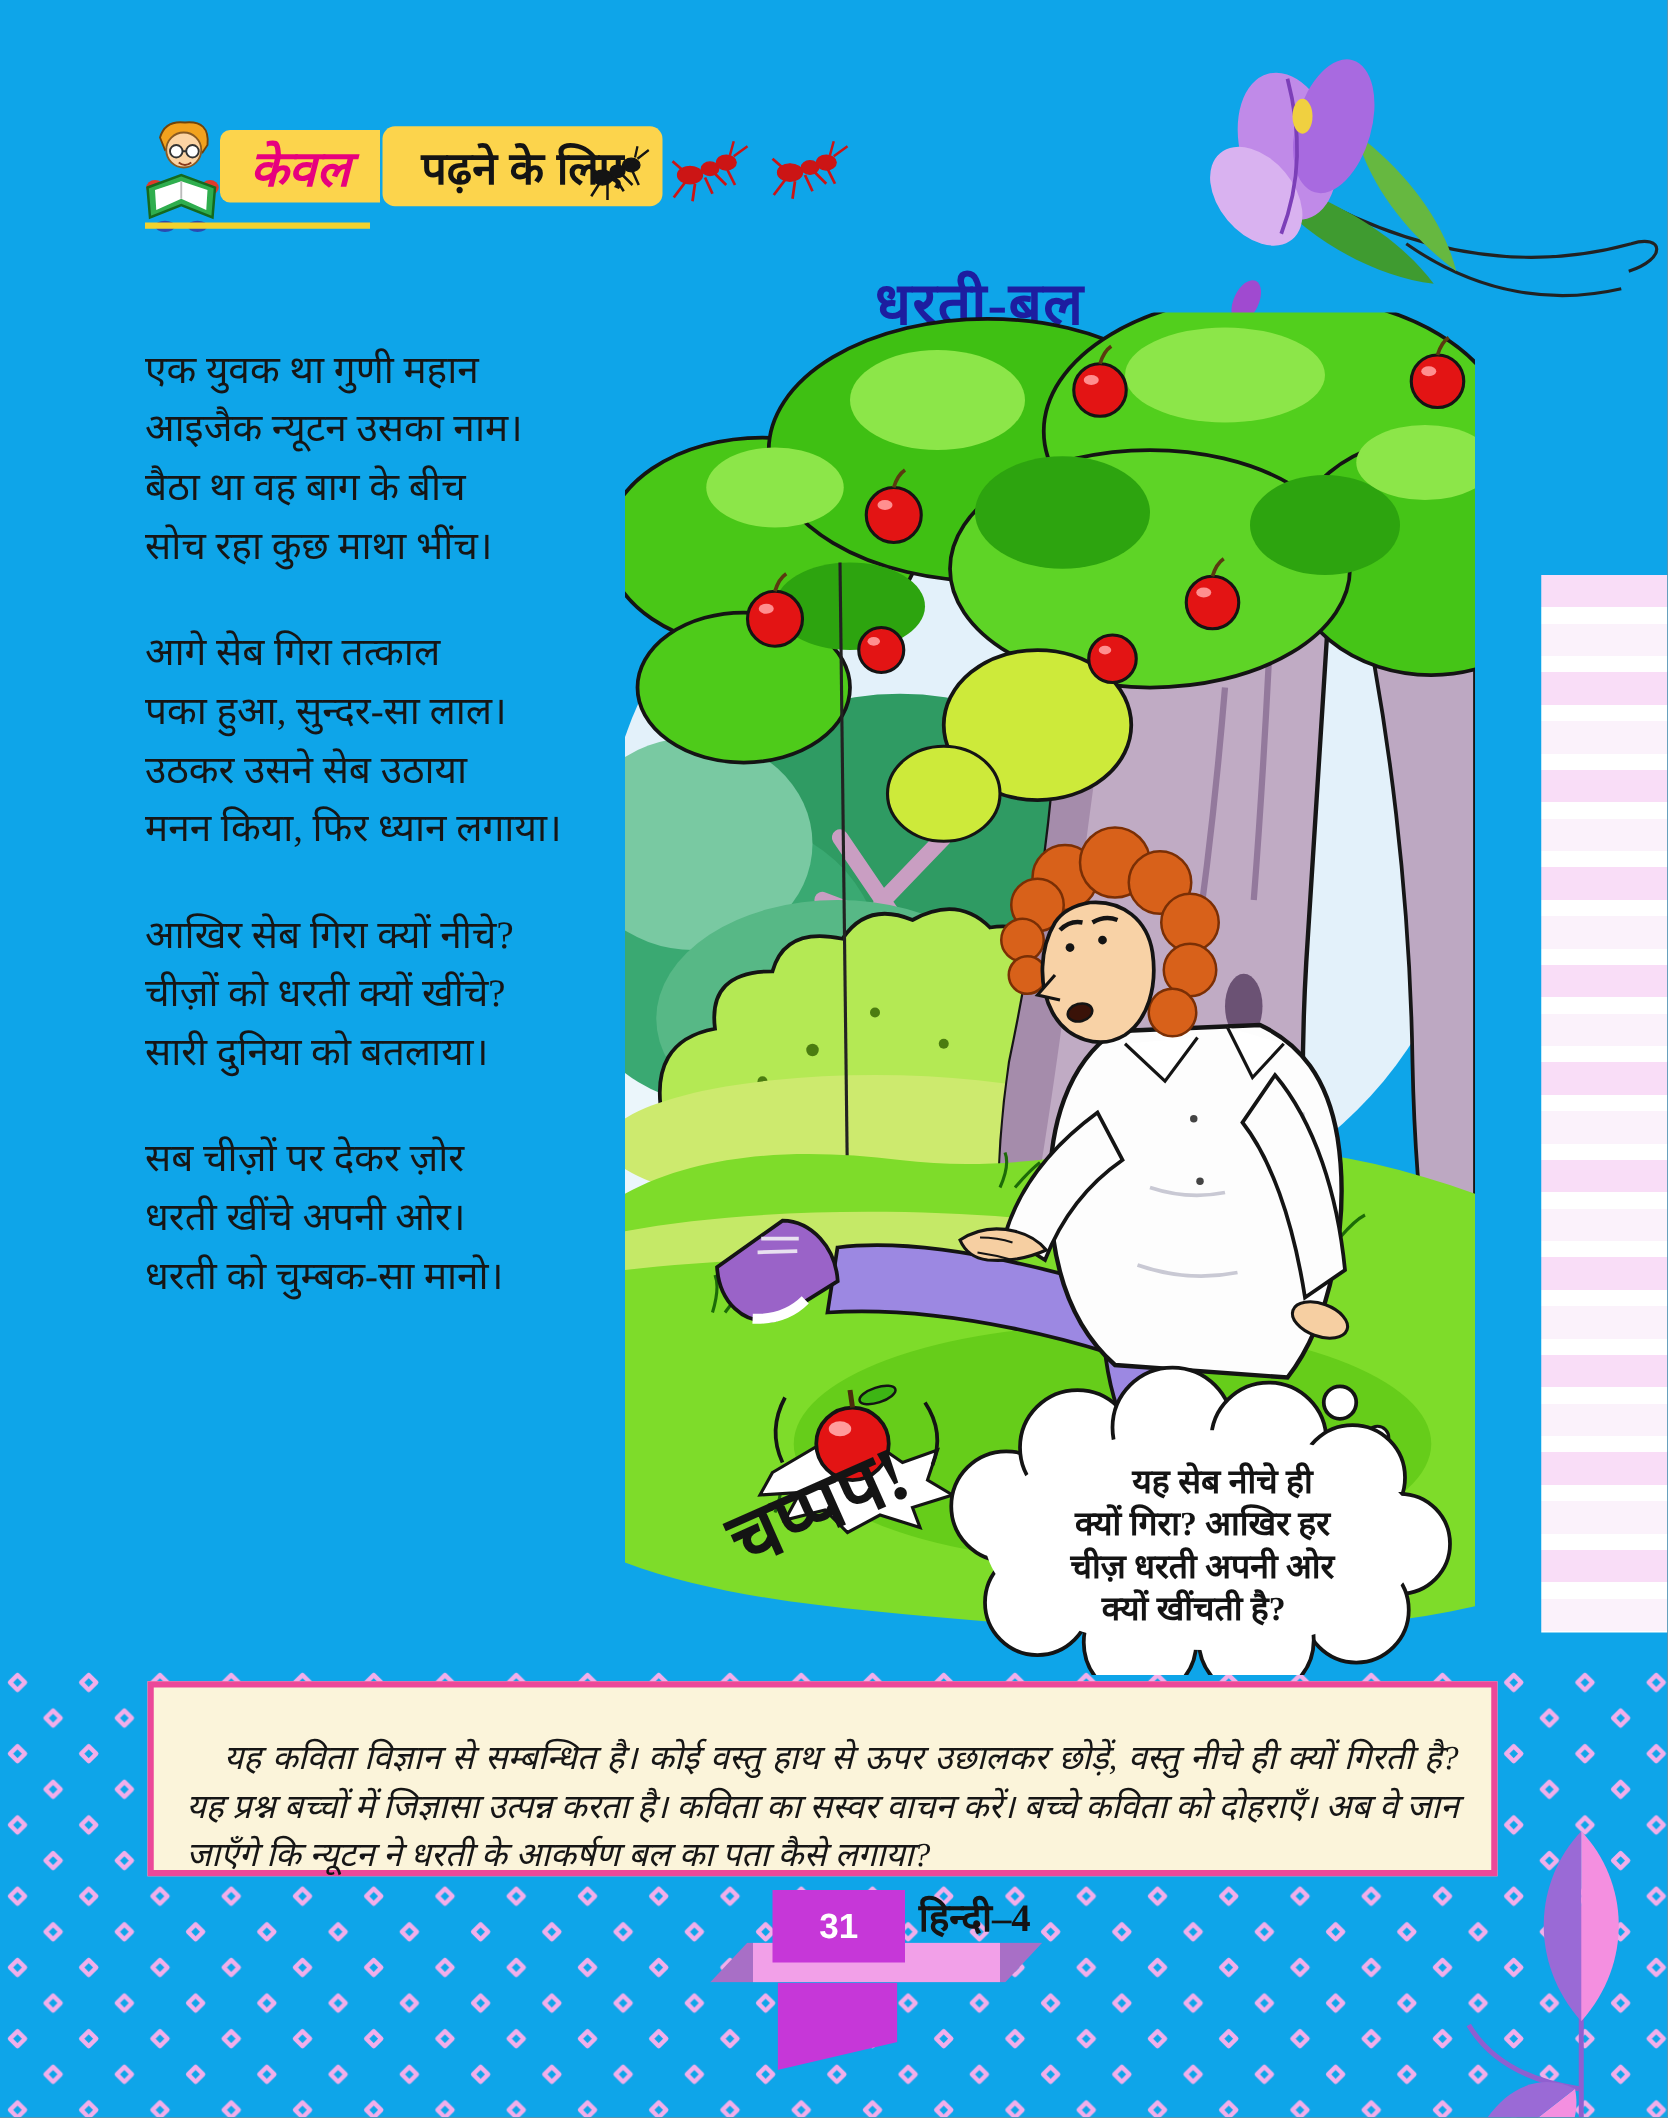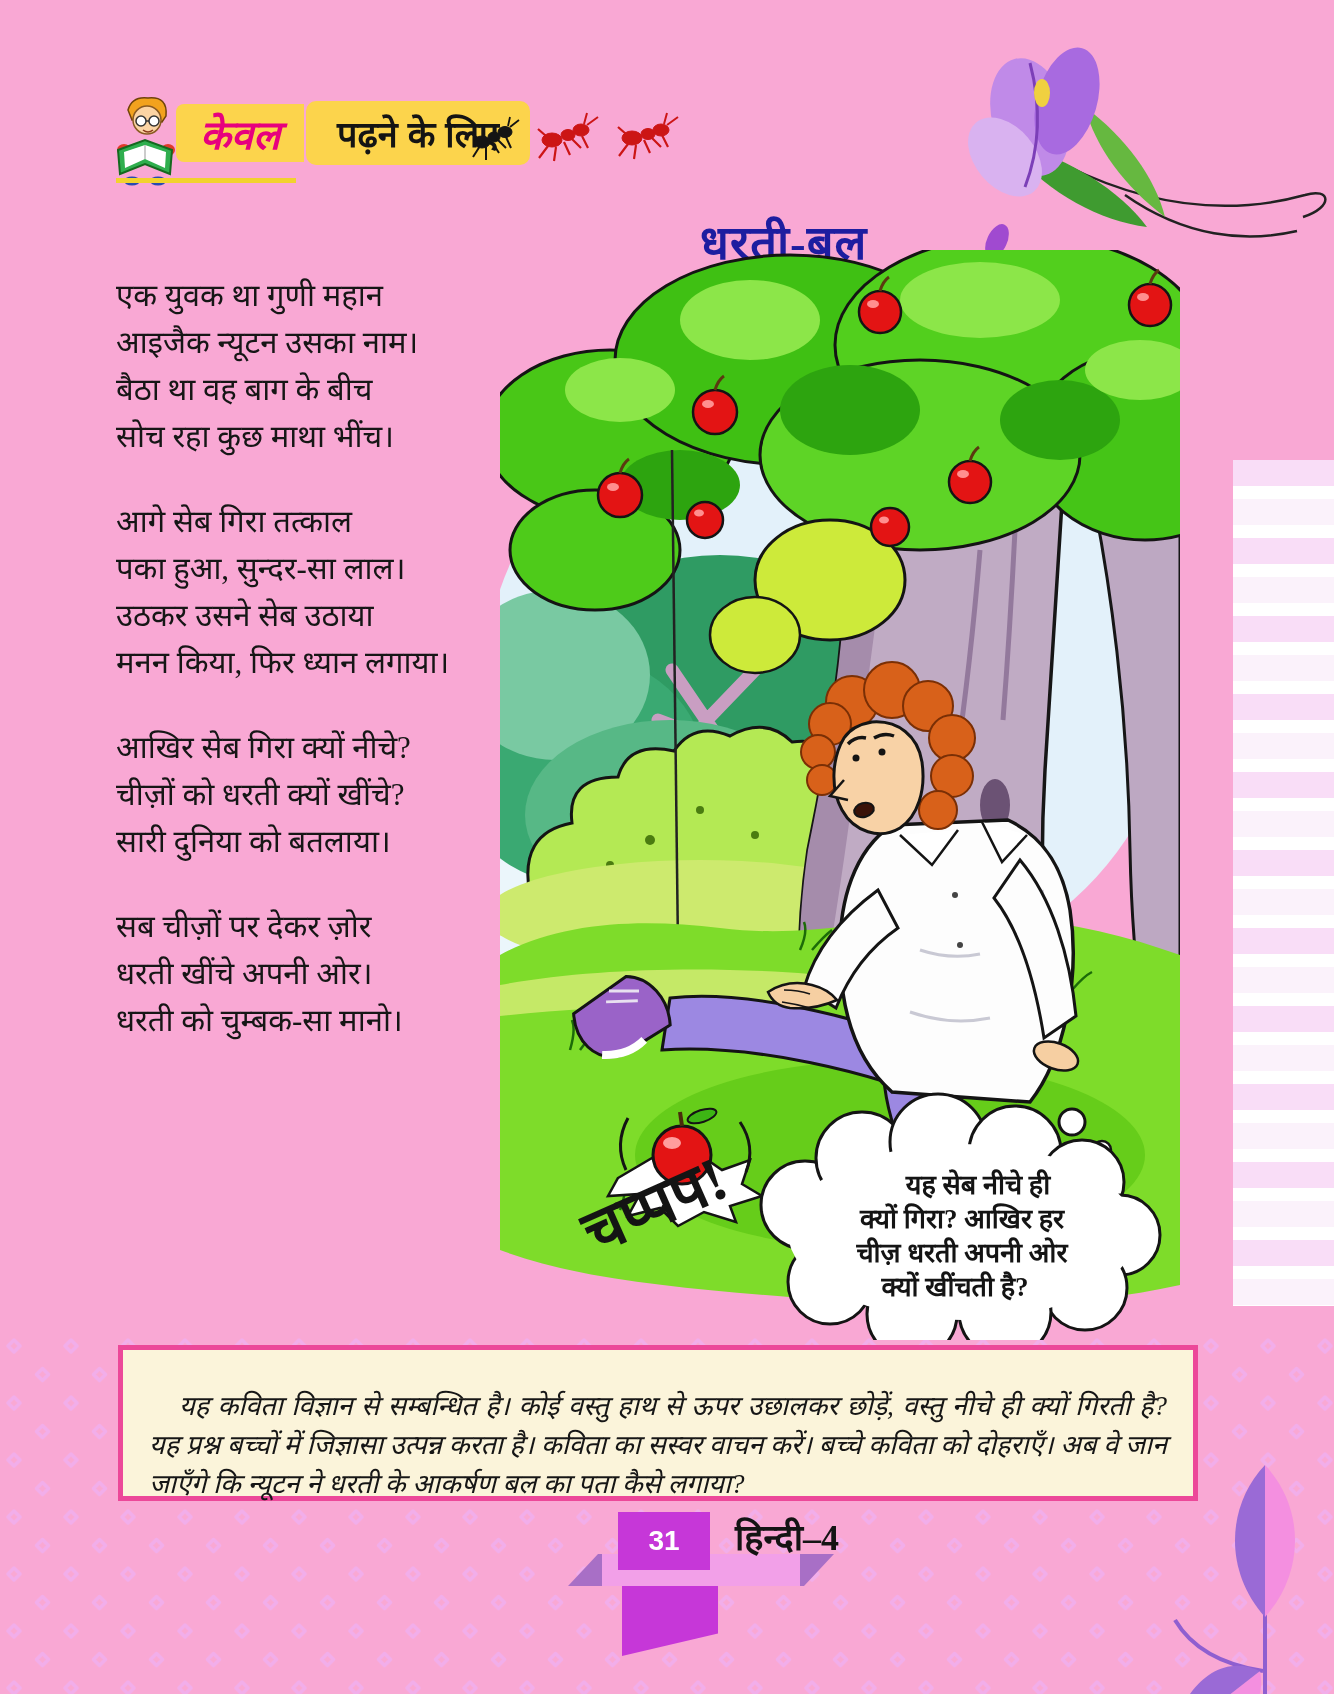--- a/index.html
+++ b/index.html
@@ -1,18 +1,18 @@
 <!DOCTYPE html>
 <html><head>
 <meta charset="utf-8">
 <style>
   html,body{margin:0;padding:0;background:#888;}
   .page{
     position:relative;width:1334px;height:1694px;margin:0 auto;
-    background:#f9a8d4;overflow:hidden;
+    background:#0ea5e9;overflow:hidden;
     font-family:"Liberation Sans", sans-serif;color:#1b1b1b;
   }
   
   .badge{position:absolute;left:110px;top:92px;height:100px;}
   .kid-icon{position:absolute;left:0;top:0;}
   .badge-box{
     position:absolute;background:#fcd44c;display:flex;align-items:center;justify-content:center;
     border-radius:10px;
   }
   .badge-box.keval{left:66px;top:12px;width:128px;height:58px;border-radius:8px 0 0 8px;}
@@ -54,30 +54,30 @@
     font-size:27px;line-height:39px;text-align:justify;color:#161616;
     font-family:"Liberation Serif", serif;font-style:italic;text-indent:30px;
   }
   
   .ribbon-band{
     position:absolute;left:568px;top:1554px;width:266px;height:32px;
     background:linear-gradient(to right,#a86fc6 0 34px,#f2a0e8 34px calc(100% - 34px),#a86fc6 calc(100% - 34px));
     clip-path:polygon(30px 0,100% 0,calc(100% - 30px) 100%,0 100%);
   }
   .page-num-box{
-    position:absolute;left:618px;top:1512px;width:92px;height:58px;background:#c637d8;
+    position:absolute;left:618px;top:1512px;width:106px;height:58px;background:#c637d8;
     display:flex;align-items:center;justify-content:center;
   }
   .page-num{color:#ffffff;font-size:28px;font-weight:bold;}
   .footer-block{
     position:absolute;left:622px;top:1586px;width:96px;height:70px;background:#c637d8;
     clip-path:polygon(0 0,100% 0,100% 68%,0 100%);
   }
   .book-title{
-    position:absolute;left:735px;top:1512px;font-size:36px;font-weight:bold;color:#141414;
+    position:absolute;left:735px;top:1512px;font-size:31px;font-weight:bold;color:#141414;
     font-family:"Liberation Serif", serif;white-space:nowrap;
   }
   .plant-deco{position:absolute;left:1115px;top:1455px;}
   .flower-deco{position:absolute;left:945px;top:45px;}
   .illustration{position:absolute;left:500px;top:250px;}
 </style>
 </head>
 <body>
 
 <div class="page">

